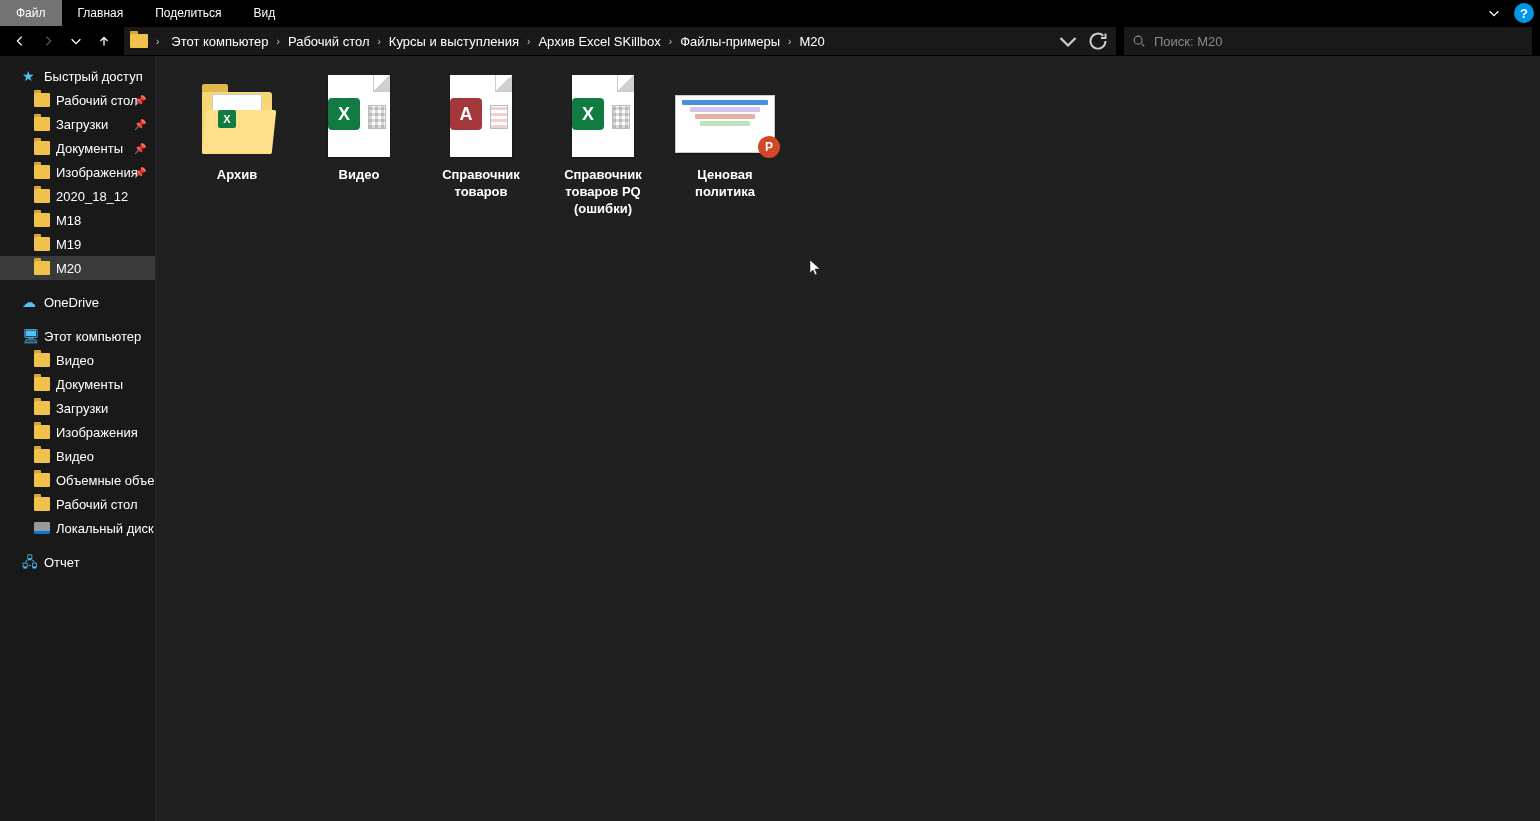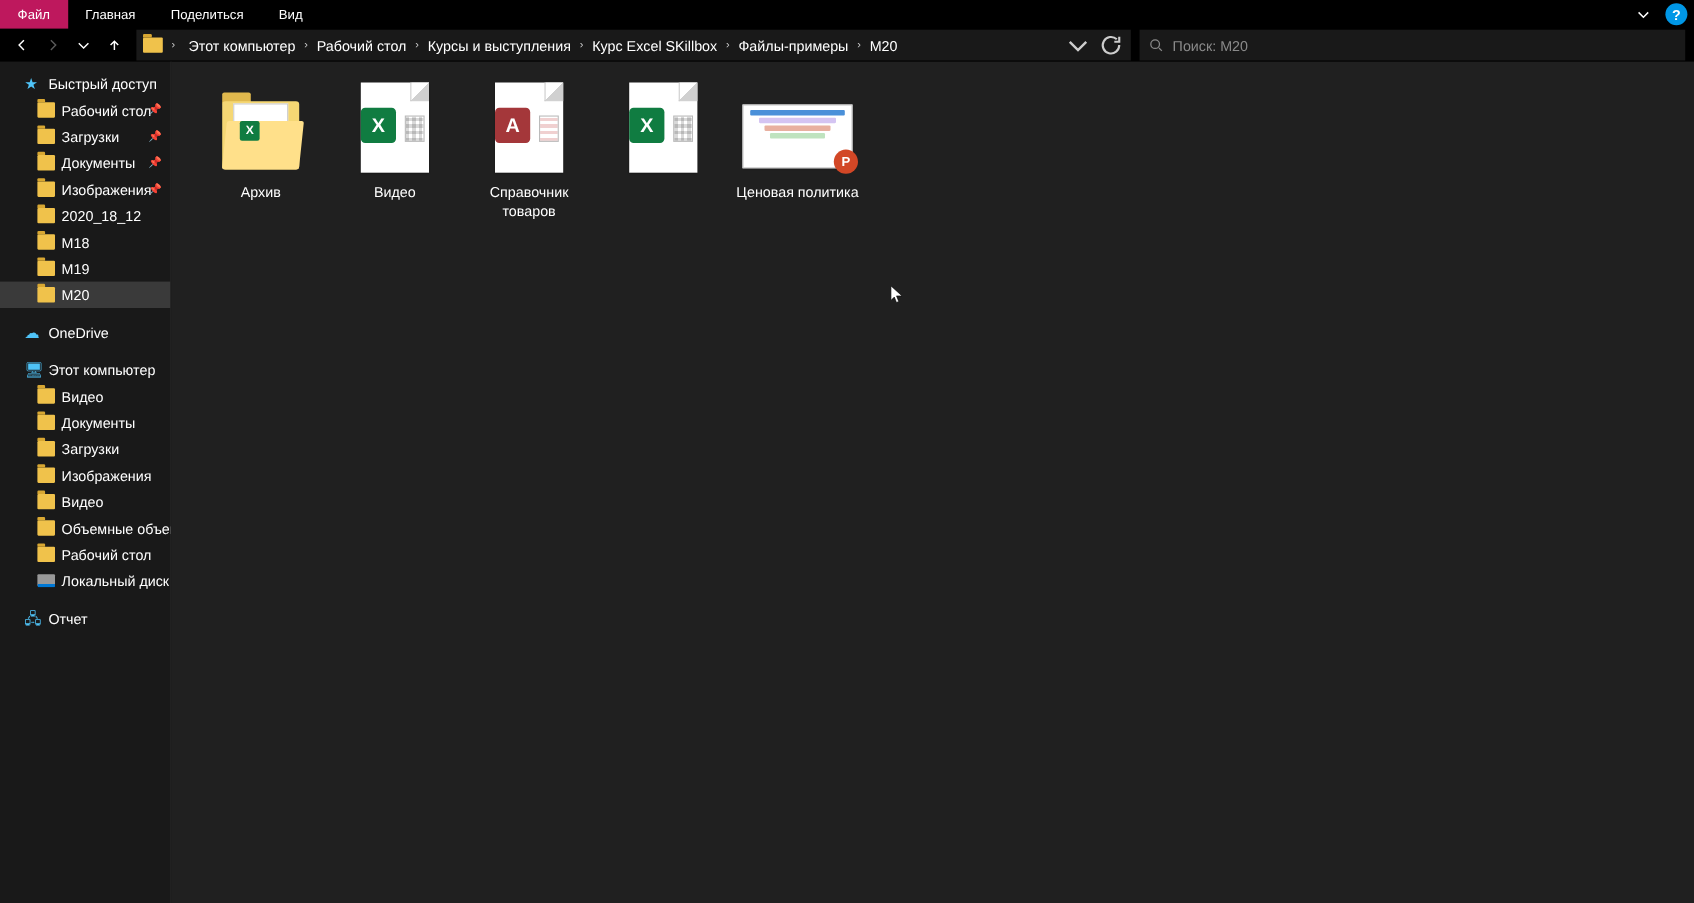--- a/index.html
+++ b/index.html
@@ -1,39 +1,39 @@
 <!DOCTYPE html>
 <html><head>
 <meta charset="utf-8">
 <style>
 * { margin: 0; padding: 0; box-sizing: border-box; font-family: "Segoe UI", Tahoma, sans-serif; }
 html, body { width: 1540px; height: 821px; background: #000; color: #fff; overflow: hidden; }
 
 
 .ribbon { display: flex; align-items: center; height: 26px; background: #000; }
 .ribbon-tab { padding: 0 16px; font-size: 12px; line-height: 26px; cursor: pointer; user-select: none; }
-.ribbon-tab.active { background: #be185d; color: #fff; }
+.ribbon-tab.active { background: #737373; color: #fff; }
 .ribbon-spacer { flex: 1; }
 .ribbon-btn { width: 28px; height: 26px; display: flex; align-items: center; justify-content: center; cursor: pointer; }
 .ribbon-btn svg { width: 14px; height: 14px; }
 .help-btn { width: 20px; height: 20px; border-radius: 50%; background: #0097e6; color: #fff; font-size: 13px; font-weight: bold; display: flex; align-items: center; justify-content: center; margin: 0 6px; cursor: pointer; }
 
 
 .addr-row { display: flex; align-items: center; height: 30px; background: #000; padding-left: 8px; gap: 4px; }
 .nav-btn { width: 24px; height: 24px; display: flex; align-items: center; justify-content: center; cursor: pointer; }
 .nav-btn.disabled { opacity: 0.35; cursor: default; }
 .nav-btn svg { width: 14px; height: 14px; }
 .addr-bar { flex: 1; height: 28px; background: #191919; display: flex; align-items: center; padding: 0 6px; gap: 6px; margin-left: 4px; }
 .breadcrumb { display: flex; align-items: center; gap: 2px; flex: 1; overflow: hidden; }
 .crumb { font-size: 13px; padding: 0 4px; cursor: pointer; white-space: nowrap; }
 .crumb-sep { font-size: 10px; color: #ccc; padding: 0 2px; }
 .folder-glyph { width: 18px; height: 14px; background: #f0c24b; border-radius: 1px; position: relative; }
 .folder-glyph::before { content: ""; position: absolute; top: -3px; left: 0; width: 8px; height: 3px; background: #d8a732; border-radius: 1px 1px 0 0; }
 .addr-end-btn { width: 24px; height: 28px; display: flex; align-items: center; justify-content: center; cursor: pointer; }
-.search-box { width: 496px; height: 28px; background: #191919; display: flex; align-items: center; padding: 0 8px; gap: 8px; margin-left: 4px; margin-right: 8px; }
+.search-box { width: 408px; height: 28px; background: #191919; display: flex; align-items: center; padding: 0 8px; gap: 8px; margin-left: 4px; margin-right: 8px; }
 .search-box input { flex: 1; background: transparent; border: none; outline: none; color: #fff; font-size: 13px; }
 .search-box input::placeholder { color: #8a8a8a; }
 
 
 .main { display: flex; height: calc(821px - 56px); }
 .sidebar { width: 156px; background: #191919; border-right: 1px solid #2a2a2a; overflow: hidden; padding-top: 8px; }
 .side-item { display: flex; align-items: center; gap: 6px; height: 24px; padding-left: 22px; font-size: 13px; cursor: pointer; white-space: nowrap; position: relative; }
 .side-item.top { font-weight: 400; padding-left: 22px; }
 .side-item.sub { padding-left: 34px; }
 .side-item.sub2 { padding-left: 34px; }
@@ -46,21 +46,21 @@
 .ic-star { color: #4fc3f7; font-size: 14px; line-height: 14px; }
 .ic-onedrive { color: #4fc3f7; font-size: 14px; line-height: 14px; }
 .ic-pc { color: #4fc3f7; font-size: 14px; line-height: 14px; }
 .ic-net { color: #4fc3f7; font-size: 14px; line-height: 14px; }
 .ic-disk { width: 16px; height: 12px; background: #999; border-radius: 1px; border-bottom: 3px solid #0078d4; }
 
 
 .content { flex: 1; background: #202020; padding: 14px 20px; display: flex; flex-wrap: wrap; align-content: flex-start; gap: 8px 0; position: relative; }
 .file { width: 122px; display: flex; flex-direction: column; align-items: center; text-align: center; cursor: pointer; padding-top: 2px; }
 .file .thumb { width: 70px; height: 88px; display: flex; align-items: center; justify-content: center; position: relative; }
-.file .label { font-size: 13px; line-height: 17px; margin-top: 6px; word-break: break-word; padding: 0 4px; }
+.file .label { font-size: 13px; line-height: 17px; margin-top: 6px; word-break: break-word; padding: 0 4px; font-weight: bold; }
 
 
 .th-page { width: 62px; height: 82px; background: #fff; position: relative; box-shadow: 0 1px 2px rgba(0,0,0,0.4); }
 .th-page::after { content: ""; position: absolute; top: 0; right: 0; width: 16px; height: 16px; background: linear-gradient(135deg, #fff 50%, #d0d0d0 50%); border-left: 1px solid #ccc; border-bottom: 1px solid #ccc; }
 .th-lines { position: absolute; top: 30px; left: 10px; right: 10px; display: flex; flex-direction: column; gap: 3px; }
 .th-lines span { height: 1px; background: #ccc; display: block; }
 
 .badge { width: 32px; height: 32px; border-radius: 4px; display: flex; align-items: center; justify-content: center; color: #fff; font-weight: bold; font-size: 18px; position: absolute; left: 4px; top: 26px; }
 .badge-x { background: #107c41; }
 .badge-a { background: #a4373a; }
@@ -128,21 +128,21 @@
   <div class="addr-bar">
     <span class="folder-glyph"></span>
     <span class="crumb-sep">›</span>
     <div class="breadcrumb">
       <span class="crumb">Этот компьютер</span>
         <span class="crumb-sep">›</span>
       <span class="crumb">Рабочий стол</span>
         <span class="crumb-sep">›</span>
       <span class="crumb">Курсы и выступления</span>
         <span class="crumb-sep">›</span>
-      <span class="crumb">Курс Excel SKillbox</span>
+      <span class="crumb">Архив Excel SKillbox</span>
         <span class="crumb-sep">›</span>
       <span class="crumb">Файлы-примеры</span>
         <span class="crumb-sep">›</span>
       <span class="crumb">M20</span>
     </div>
     <div class="addr-end-btn">
       <svg viewBox="0 0 16 16">
           <path d="M3 6l5 5 5-5" stroke="#ccc" stroke-width="1.5" fill="none"></path>
         </svg>
     </div>
@@ -293,20 +293,21 @@
       <div class="label">Справочник товаров</div>
     </div>
 
     <div class="file">
       <div class="thumb">
         <div class="th-page">
             <div class="mini-grid"></div>
           </div>
         <div class="badge badge-x">X</div>
       </div>
+      <div class="label">Справочник товаров PQ (ошибки)</div>
     </div>
 
     <div class="file">
       <div class="thumb" style="width:100px;">
         <div class="th-ppt">
           <div class="bar-line l1"></div>
             <div class="bar-line l2"></div>
             <div class="bar-line l3"></div>
             <div class="bar-line l4"></div>
           <div class="p-badge">P</div>

